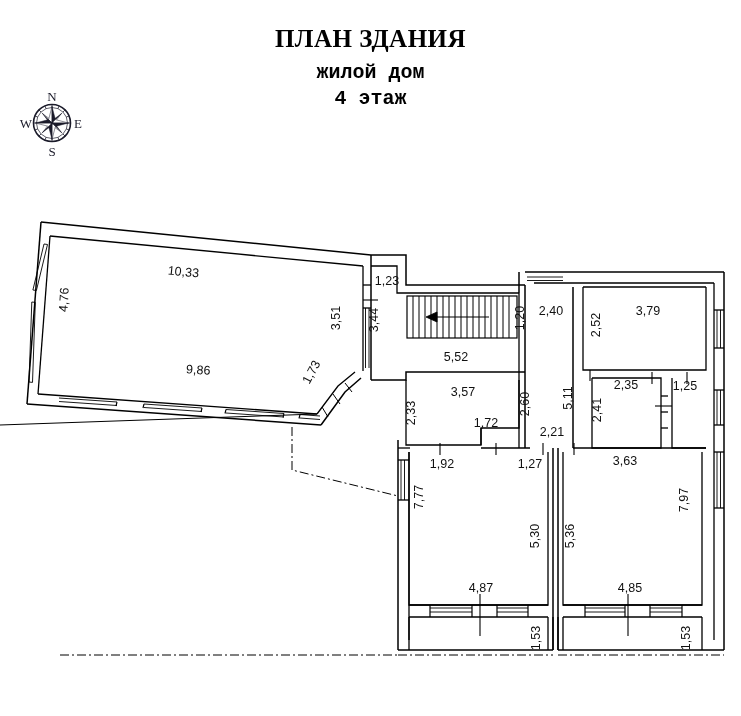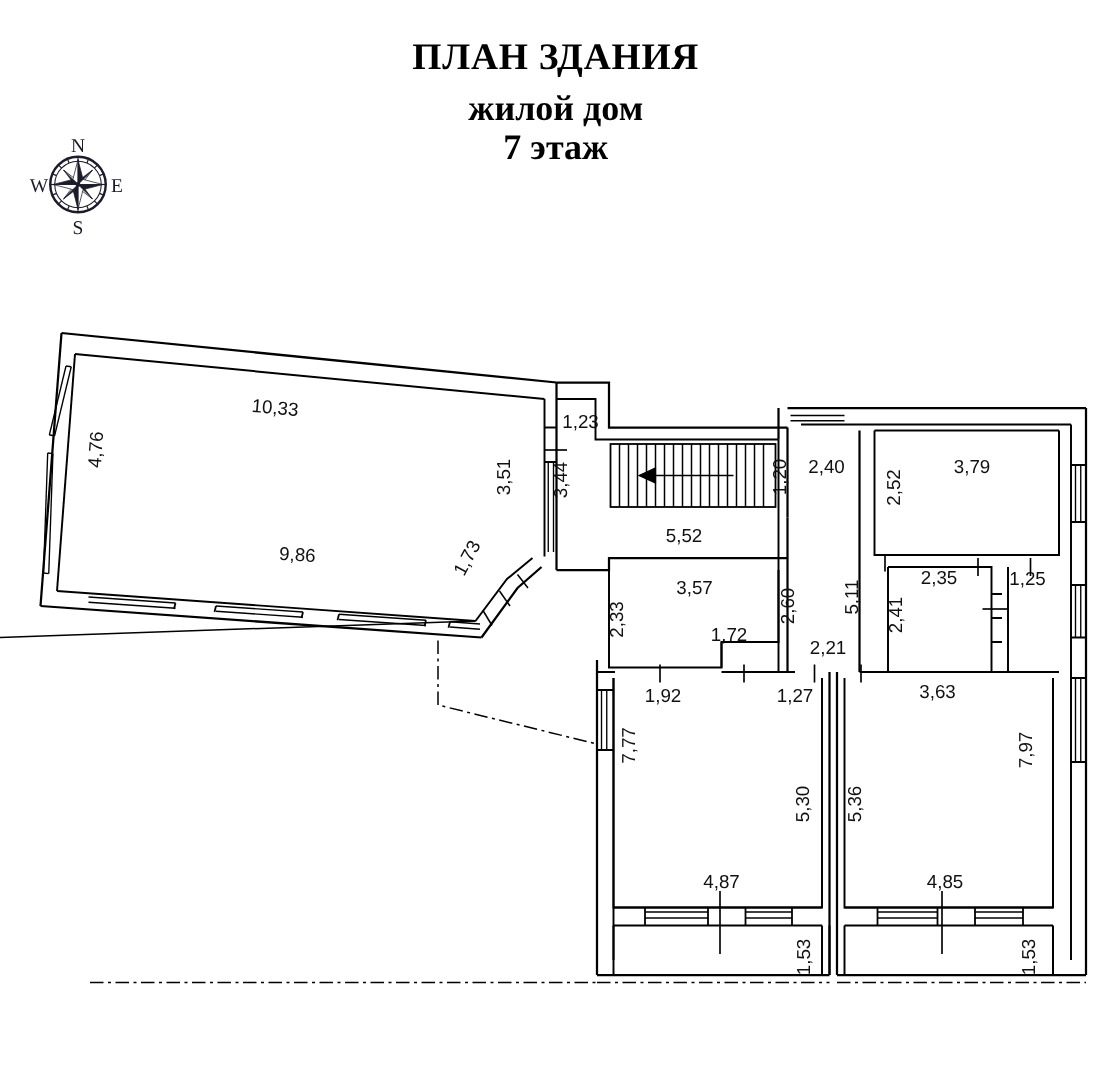--- a/index.html
+++ b/index.html
@@ -32,23 +32,23 @@
   }
   .title-main {
     font-family: "Liberation Serif", serif;
     font-weight: bold;
     font-size: 25px;
     letter-spacing: 0.5px;
     line-height: 30px;
     margin: 0 0 6px 0;
   }
   .title-sub {
-    font-family: Liberation Serif, serif;
+    font-family: Liberation Mono, monospace;
     font-weight: bold;
-    font-size: 24px;
+    font-size: 20px;
     line-height: 26px;
     margin: 0;
   }
   svg.plan {
     position: absolute;
     left: 0;
     top: 0;
     width: 741px;
     height: 716px;
   }
@@ -64,21 +64,21 @@
   }
 </style>
 </head>
 <body>
 
 <div id="plan-root">
 
   <div class="title-block">
     <p class="title-main">ПЛАН ЗДАНИЯ</p>
     <p class="title-sub">жилой дом</p>
-    <p class="title-sub">7 этаж</p>
+    <p class="title-sub">4 этаж</p>
   </div>
 
   <svg class="plan" viewBox="0 0 741 716">
 
     <g transform="translate(52,123)">
       <circle cx="0" cy="0" r="18.5" fill="none" stroke="#1b1b2a" stroke-width="1.6"></circle>
       <circle cx="0" cy="0" r="15.5" fill="none" stroke="#1b1b2a" stroke-width="0.7"></circle>
 
       <g stroke="#1b1b2a" stroke-width="0.8">
         <line x1="0" y1="-18.5" x2="0" y2="-15.5"></line>

